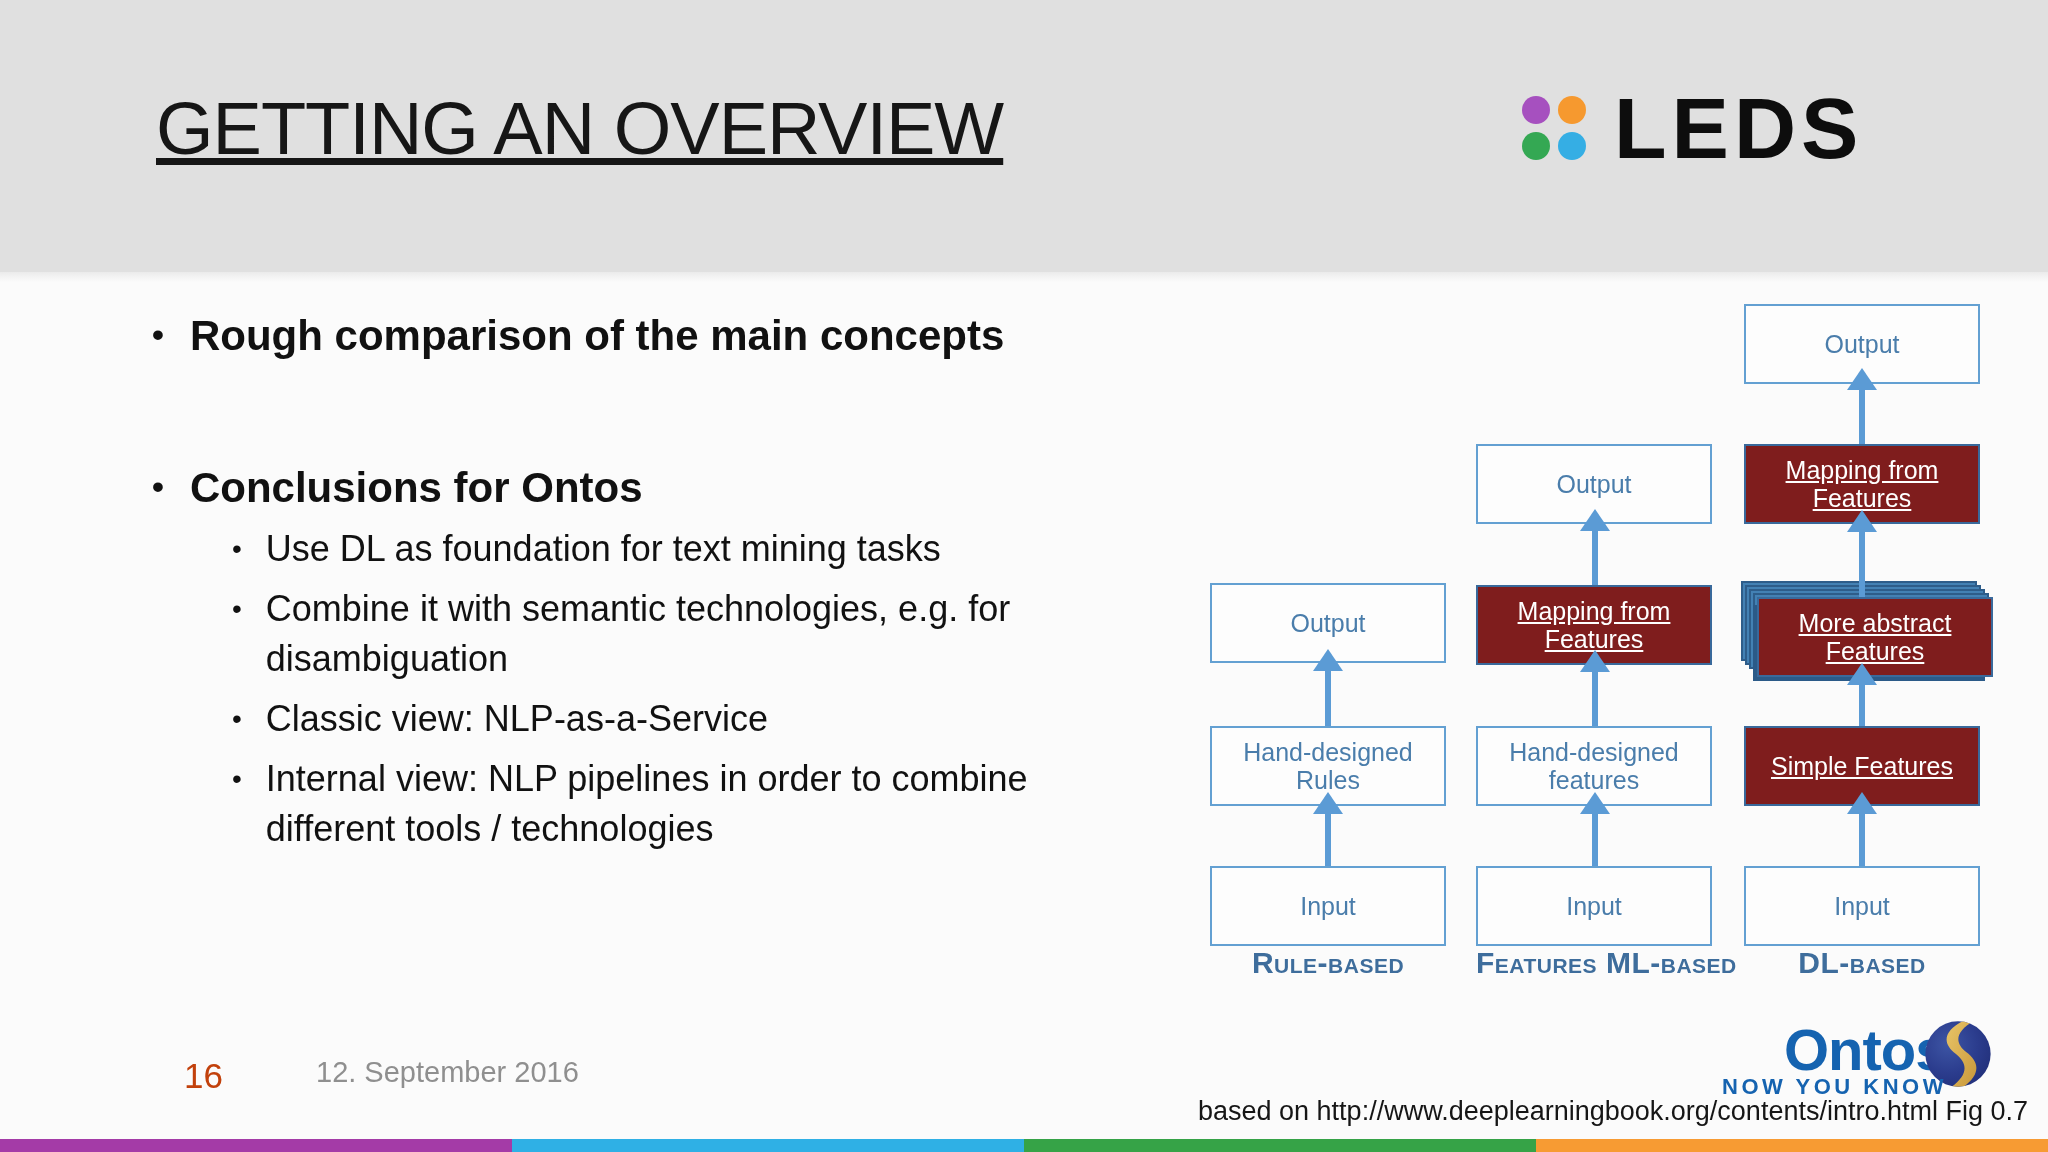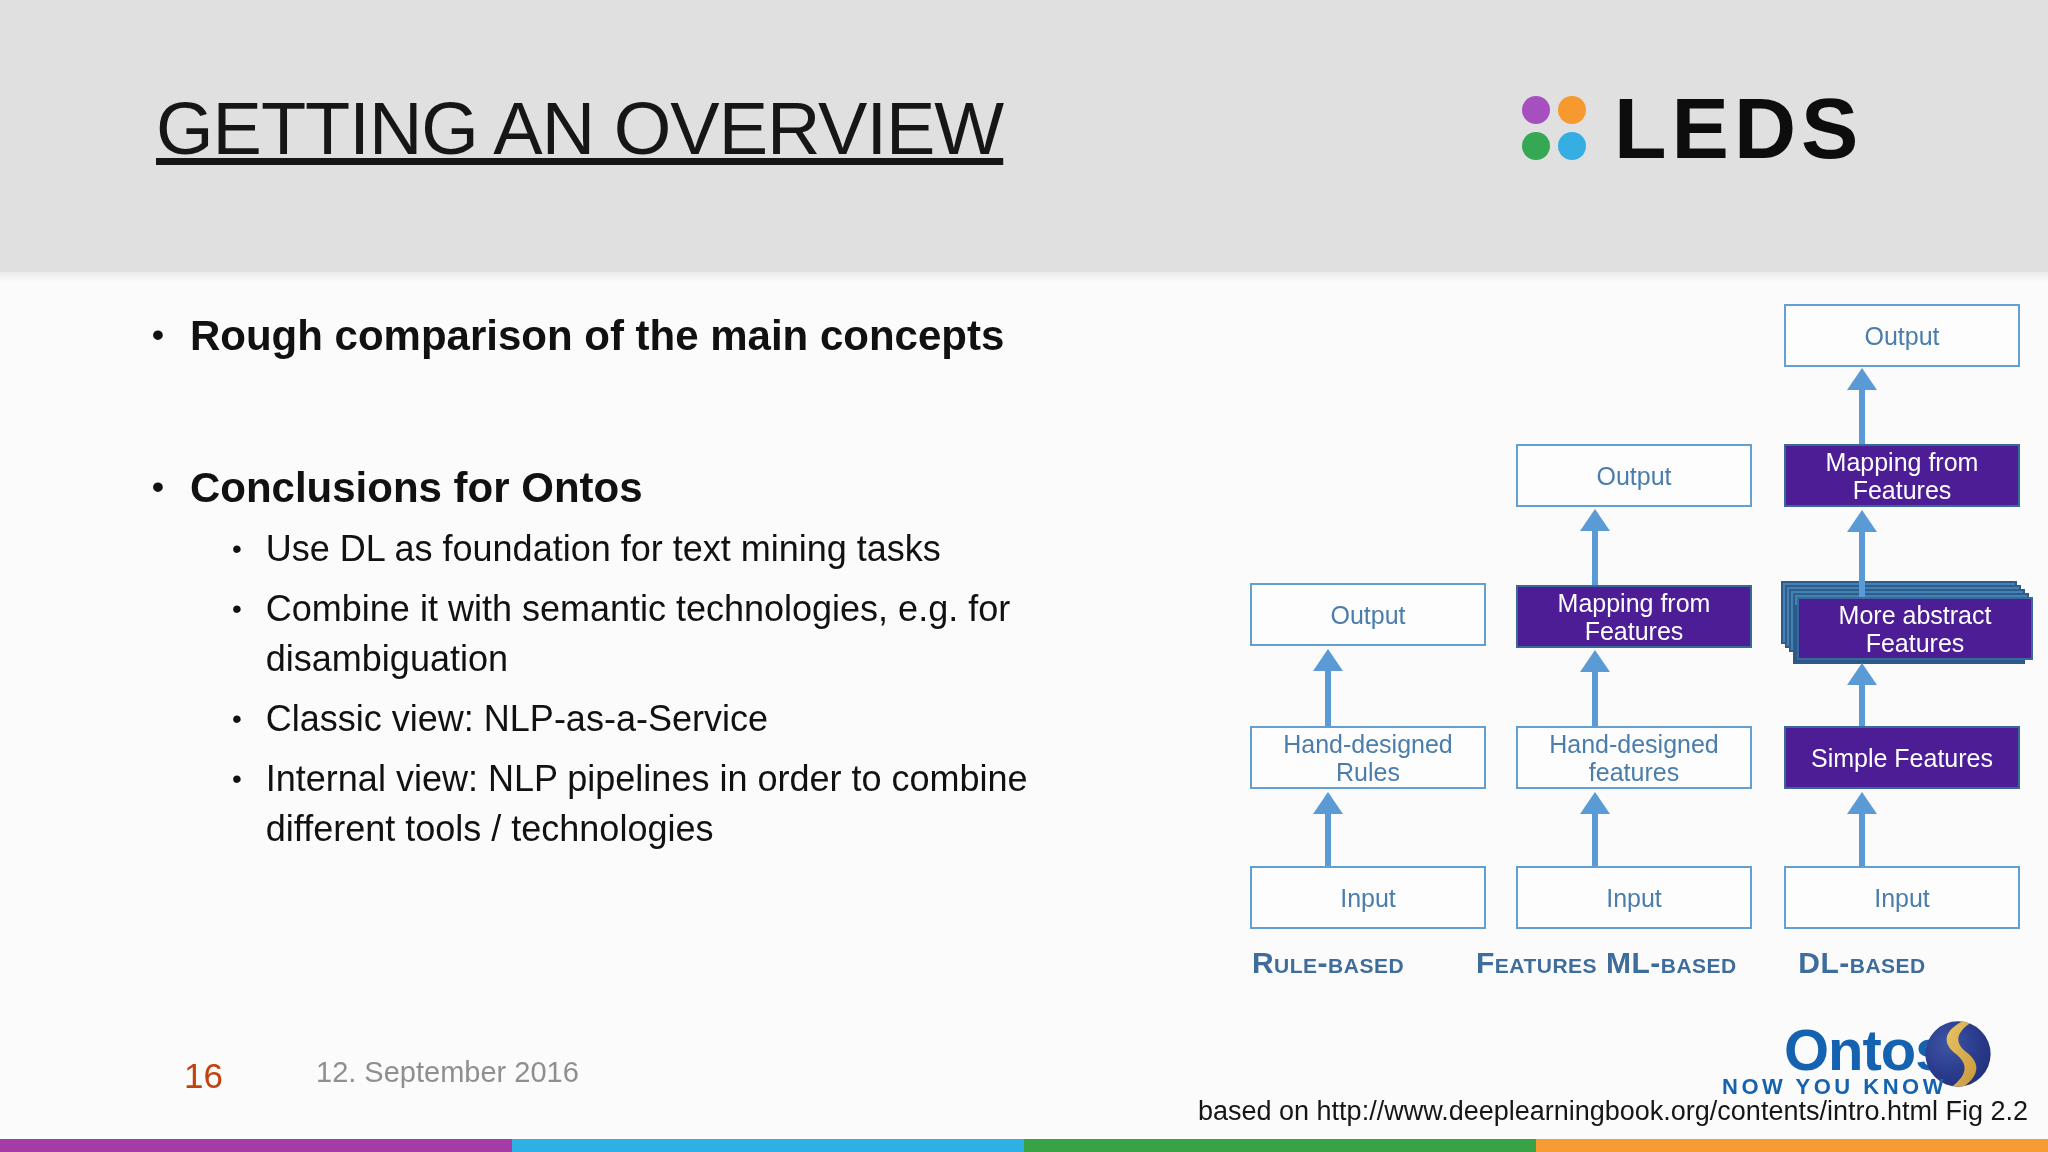--- a/index.html
+++ b/index.html
@@ -47,26 +47,26 @@
   .b-main .bullet-glyph { font-size:34px; margin-right:26px; position:relative; top:3px; }
   .b1 { top:312px; }
   .b2 { top:464px; }
   .sub-list { position:absolute; left:232px; top:524px; width:820px; }
   .sub-item { display:flex; margin-bottom:10px; font-size:36px; font-weight:400; line-height:50px; color:#111; }
   .sub-item .bullet-glyph { font-size:28px; margin-right:24px; flex:0 0 auto; }
   .sub-text { width:780px; }
 
   
   .dbox {
-    position:absolute; width:236px; height:63px;
+    position:absolute; width:236px; height:80px;
     display:flex; align-items:center; justify-content:center; text-align:center;
-    font-size:25px; line-height:28px;margin-left:40px;
+    font-size:25px; line-height:28px;
   }
   .box-outline { background:#fdfdfd; border:2px solid #63a0d2; color:#4a7dab; }
-  .box-filled  { background:#4c1d95; border:2px solid #39699b; color:#ffffff; }
+  .box-filled  { background:#7f1d1d; border:2px solid #39699b; color:#ffffff;text-decoration:underline; }
   .stack-layer { background:#4381b4; border:2px solid #2e5d8a; }
   .front-abstract { box-shadow:-6px 6px 0 -2px #2b5a88; }
 
   .col-l { left:1210px; } .col-m { left:1476px; } .col-r { left:1744px; }
   .r-out-l { top:583px; } .r-out-m { top:444px; } .r-out-r { top:304px; }
   .r-map-m { top:585px; } .r-map-r { top:444px; }
   .r-mid   { top:726px; } .r-input { top:866px; }
 
   .arrow { position:absolute; width:30px; }
   .arrow::before {
@@ -207,20 +207,20 @@
       <clipPath id="gclip">
           <circle cx="50" cy="50" r="48"></circle>
         </clipPath>
     </defs>
     <circle cx="50" cy="50" r="48" fill="url(#gblue)"></circle>
     <path clip-path="url(#gclip)" fill="url(#ggold)" d="M60 0 C28 16 26 34 47 50 C66 65 64 82 38 100 L56 100 C84 80 82 62 62 47 C44 33 46 16 76 0 Z"></path>
   </svg>
   <div class="ontos-tagline">NOW YOU KNOW</div>
 </div>
 
-<div class="attribution">based on http://www.deeplearningbook.org/contents/intro.html Fig 2.2</div>
+<div class="attribution">based on http://www.deeplearningbook.org/contents/intro.html Fig 0.7</div>
 
 <div class="bottom-stripe">
   <div class="stripe-seg seg-purple"></div>
   <div class="stripe-seg seg-blue"></div>
   <div class="stripe-seg seg-green"></div>
   <div class="stripe-seg seg-orange"></div>
 </div>
 
 </body></html>

